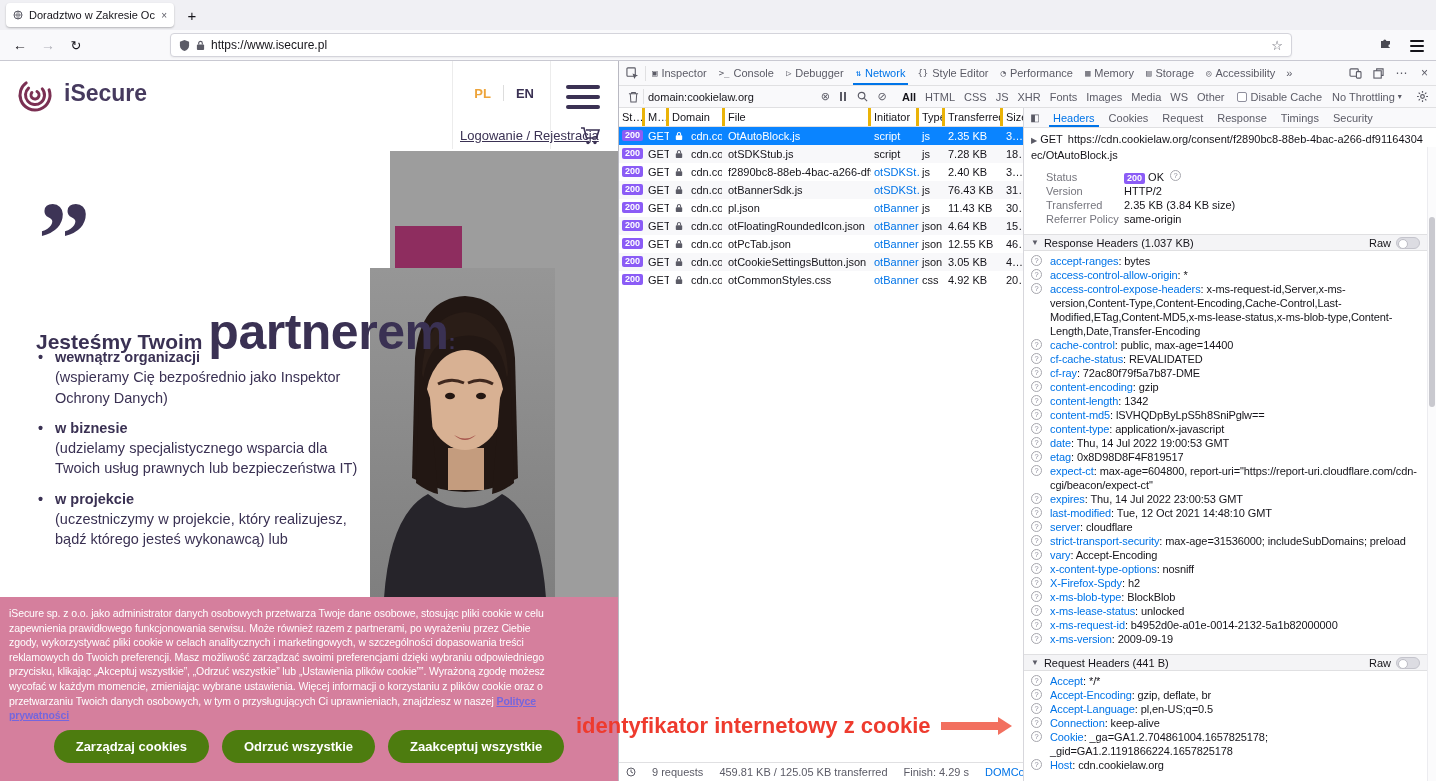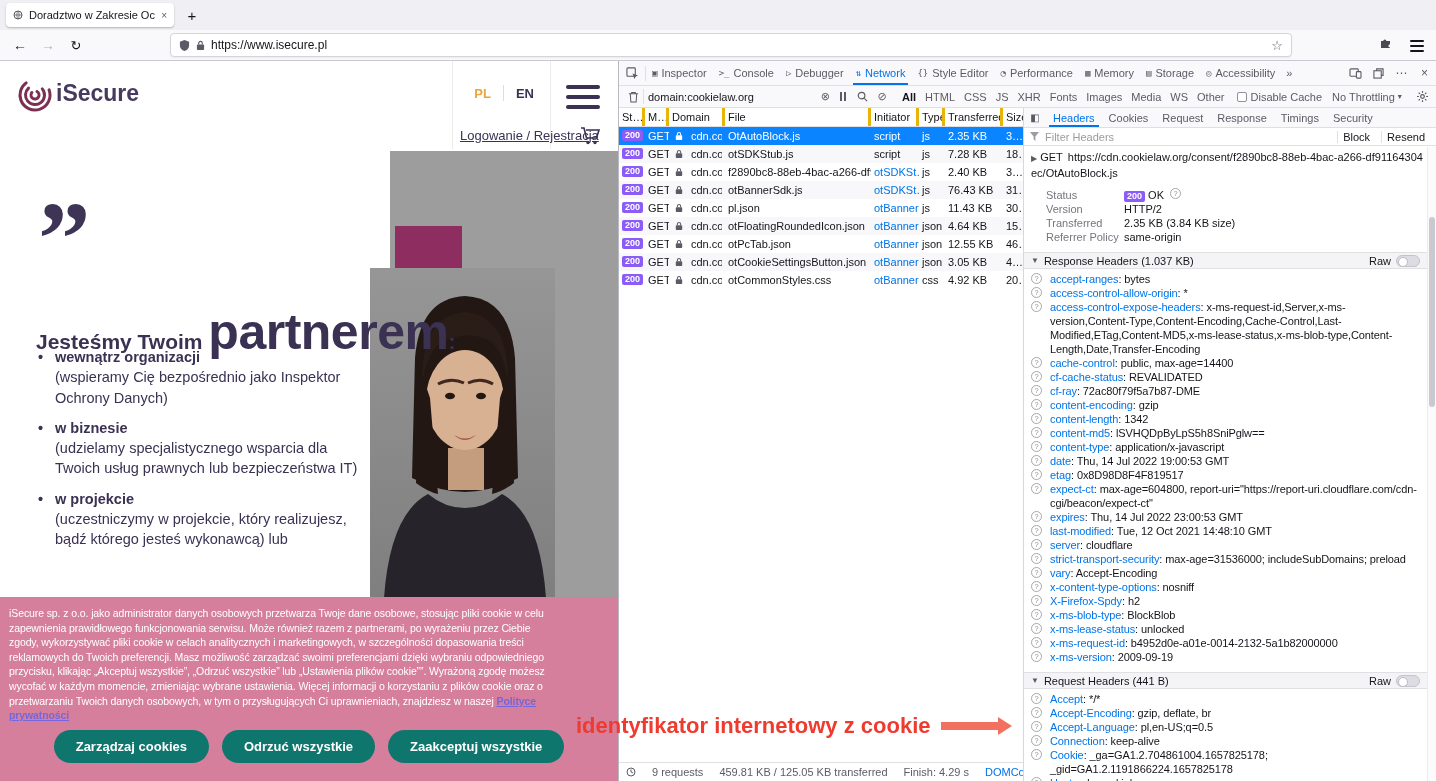--- a/index.html
+++ b/index.html
@@ -24,21 +24,21 @@
 .menu-btn{position:absolute;right:12px;top:10px;width:14px}
 .menu-btn i{display:block;height:2px;background:#15141a;margin-bottom:3px;border-radius:1px}
 
 
 .content{position:absolute;top:61px;left:0;right:0;bottom:0;display:flex}
 .site{position:relative;width:618px;background:#fff;overflow:hidden;flex:none}
 .devtools{flex:1;min-width:0;border-left:1px solid #b9b9c2;display:flex;flex-direction:column;background:#fff}
 
 
 .site-header{position:absolute;top:0;left:0;right:0;height:64px}
-.logo{position:absolute;left:14px;top:12px;display:flex;align-items:center;gap:2px}
+.logo{position:absolute;left:14px;top:12px;display:flex;align-items:center;gap:10px}
 .logo-text{font-size:23px;font-weight:700;color:#463a5e}
 .langs{position:absolute;right:84px;top:0;height:64px;display:flex;align-items:center;gap:12px;font-size:13px;font-weight:700}
 .lang-pl{color:#eda43b}.lang-en{color:#3a3153}
 .lang-sep{width:1px;height:16px;background:#ddd}
 .site-burger{position:absolute;right:18px;top:24px;width:34px}
 .site-burger i{display:block;height:4px;border-radius:2px;background:#3a3153;margin-bottom:6px}
 .vl{position:absolute;width:1px;background:#ececec;top:0;height:88px}
 .vl1{left:452px}.vl2{left:550px}
 .site-sub{position:absolute;top:64px;left:0;right:0;height:26px}
 .login{position:absolute;left:460px;top:3px;font-size:13px;color:#3a3153;text-decoration:underline;white-space:nowrap;font-weight:500}
@@ -53,21 +53,21 @@
 .ht-pre,.ht-colon{font-size:21px;font-weight:700}
 .ht-bold{font-size:50px;font-weight:800;letter-spacing:-.5px}
 .bullets{position:absolute;left:38px;top:196px;width:324px;list-style:none}
 .bullets li{position:relative;padding-left:17px;margin-bottom:10px;font-size:14.5px;line-height:1.4;color:#3a3153}
 .bullets li::before{content:"•";position:absolute;left:0;top:0;font-weight:700}
 .b-bold{font-weight:700;display:block}
 .cookie-banner{position:absolute;left:0;right:0;bottom:0;height:184px;background:#d57f9d;padding:9px 56px 0 9px}
 .banner-text{font-size:10.5px;line-height:14.6px;color:#fff;letter-spacing:-.1px}
 .privacy-link{color:#7566dd;text-decoration:underline;font-weight:700}
 .banner-buttons{position:absolute;left:0;right:0;bottom:18px;display:flex;justify-content:center;gap:13px}
-.banner-btn{height:33px;padding:8px 22px;border:none;border-radius:17px;background:#0f766e;color:#fff;font-size:13px;font-weight:700;font-family:inherit}
+.banner-btn{height:33px;padding:8px 22px;border:none;border-radius:17px;background:#4d7c0f;color:#fff;font-size:13px;font-weight:700;font-family:inherit}
 
 
 .dt-toolbar{height:25px;display:flex;align-items:center;background:#f9f9fb;border-bottom:1px solid #e0e0e2;font-size:11px;color:#5b5b66;flex:none}
 .dt-pick{width:26px;display:flex;justify-content:center}
 .dt-sep{width:1px;height:15px;background:#e0e0e2}
 .dt-tabs{display:flex;height:100%}
 .dt-tab{display:flex;align-items:center;gap:4px;padding:0 6px;position:relative;white-space:nowrap}
 .dt-tab-icon{font-size:9px;font-family:"DejaVu Sans Mono",monospace}
 .dt-tab.active{color:#0074e8}
 .dt-tab.active::after{content:"";position:absolute;left:3px;right:3px;bottom:0;height:2px;background:#0074e8}
@@ -661,28 +661,20 @@
 
                 <div class="det-tab">Request</div>
 
                 <div class="det-tab">Response</div>
 
                 <div class="det-tab">Timings</div>
 
                 <div class="det-tab">Security</div>
               </div>
           </div>
-          <div class="det-filter">
-            <svg viewBox="0 0 10 10" width="9" height="9">
-                <path d="M0 0h10L6 5v5L4 8V5z" fill="#9b9ba3"></path>
-              </svg>
-            <span class="ph">Filter Headers</span>
-            <span class="det-btn">Block</span>
-            <span class="det-btn">Resend</span>
-          </div>
 
           <div class="det-scroll">
             <div class="url-row"><span class="tri">▶</span><span class="req-method">GET</span><span>https://cdn.cookielaw.org/consent/f2890bc8-88eb-4bac-a266-df91164304ec/OtAutoBlock.js</span></div>
 
             <div class="summary">
               <div class="sum-row">
                 <span class="sum-label">Status</span>
                 <span class="sum-val"><span class="badge200">200</span> <span>OK</span></span>
                 <span class="q">?</span>
               </div>

